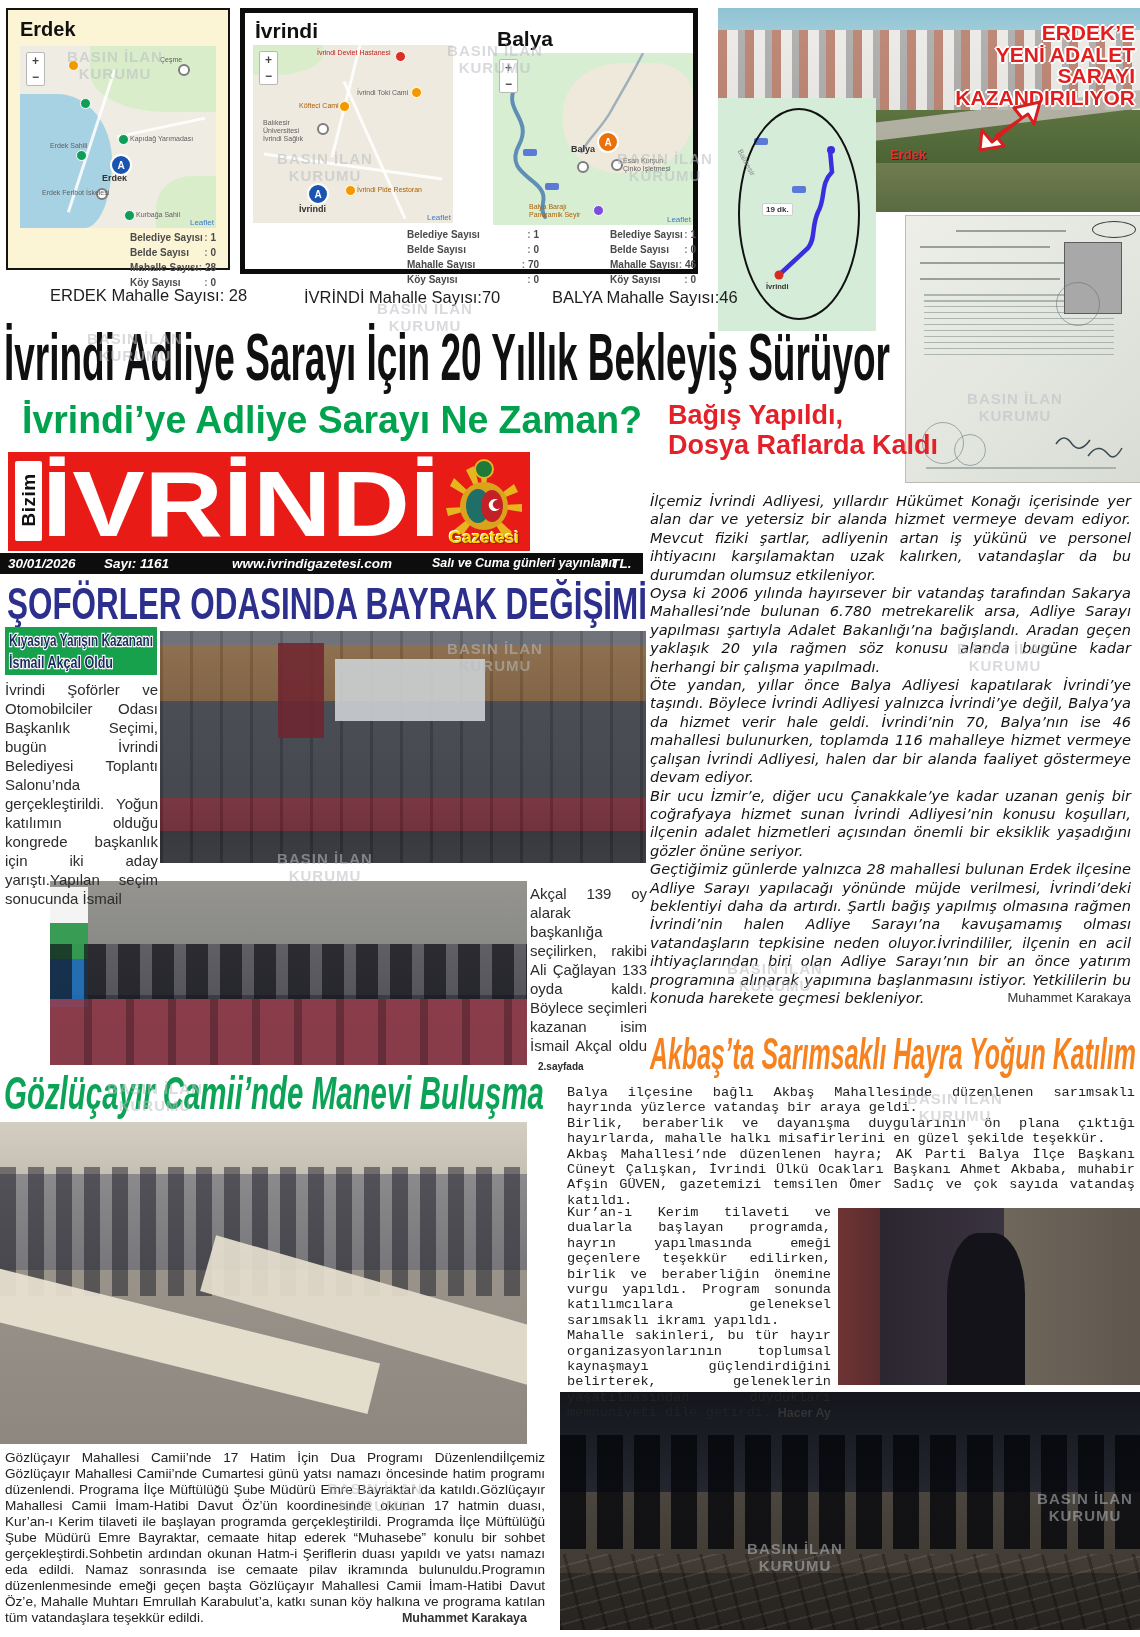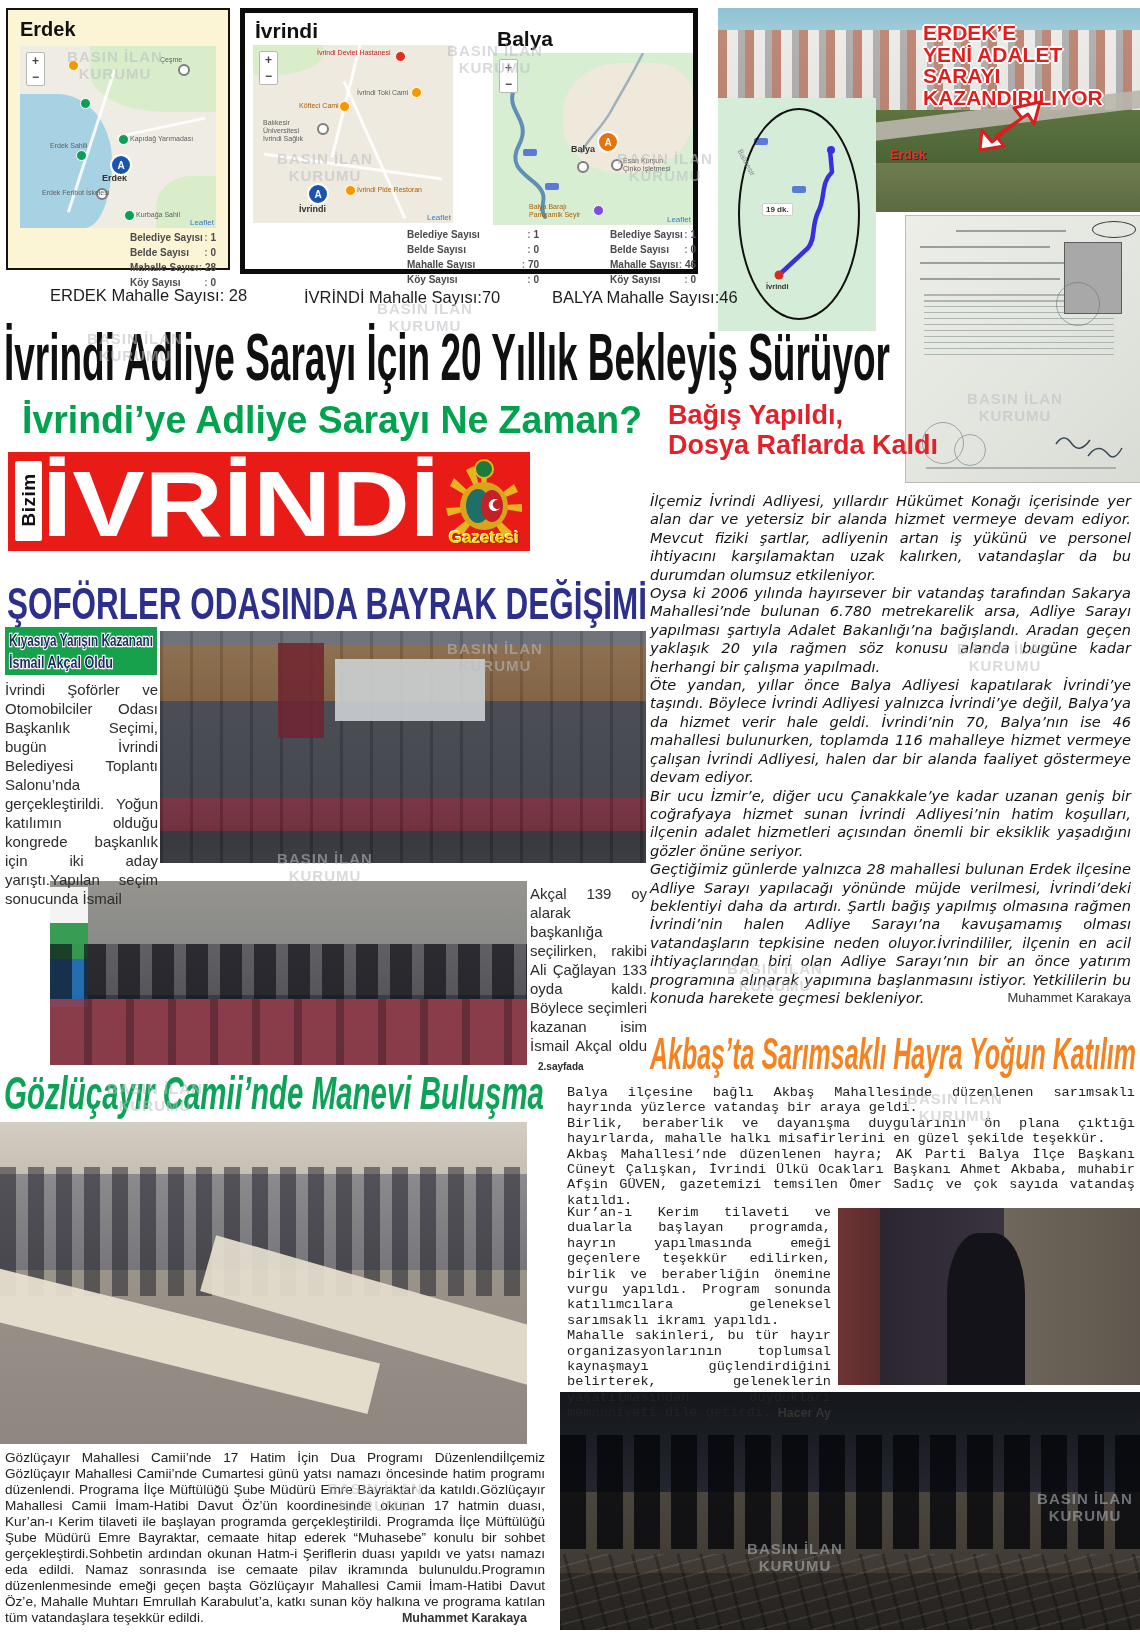--- a/index.html
+++ b/index.html
@@ -45,21 +45,21 @@
   .stat-value::before{content:":  ";color:#7a7a7a;}
   .map-caption{position:absolute;font-size:16.5px;color:#1d1d1d;z-index:4;margin-left:36px;}
 
   
   #erdek-photo{left:718px;top:8px;width:422px;height:204px;z-index:1;
     background:
       linear-gradient(180deg,#8fc3d4 0%,#9ecbd8 11%,#d5d2ca 11%,#c9c6be 50%,#5d7440 50%,#4c6336 76%,#6f7c4e 76%,#5a6b42 100%);}
   #erdek-photo .bld{position:absolute;left:0;top:11%;width:100%;height:39%;
       background:repeating-linear-gradient(90deg,rgba(171,77,52,.55) 0 9px,rgba(255,255,255,.55) 9px 20px,rgba(125,128,138,.4) 20px 27px);}
   #erdek-photo .roadstrip{position:absolute;left:-6%;top:52%;width:120%;height:9%;background:#b9b6ad;transform:rotate(-7deg);opacity:.9;}
-  #erdek-overlay{position:absolute;left:205px;top:14px;width:212px;text-align:left;
+  #erdek-overlay{position:absolute;left:205px;top:14px;width:212px;text-align:right;
       font-size:21px;line-height:21.5px;font-weight:bold;color:#e21d1d;white-space:pre-line;z-index:3;
       text-shadow:-2px 0 0 #fff,2px 0 0 #fff,0 -2px 0 #fff,0 2px 0 #fff,1px 1px 0 #fff,-1px -1px 0 #fff;}
   #erdek-photo-label{position:absolute;left:172px;top:139px;font-size:13px;font-weight:bold;color:#e23324;
       text-shadow:1px 1px 0 #2c2c2c;z-index:3;}
   #erdek-arrow{position:absolute;left:258px;top:88px;z-index:3;}
 
   
   #route-map{left:718px;top:98px;width:158px;height:233px;background:#d5ecd8;z-index:2;overflow:hidden;}
   #route-map .ellipse{position:absolute;left:20px;top:10px;width:118px;height:208px;border:2px solid #111;border-radius:50%;z-index:3;}
   #route-map .chip{position:absolute;left:44px;top:105px;background:#fff;border:1px solid #cfcfcf;border-radius:2px;
@@ -407,26 +407,33 @@
       </g>
       <circle cx="42" cy="50" r="24" fill="#d9a41c"></circle>
       <ellipse cx="36" cy="50" rx="12" ry="17" fill="#1f6f68"></ellipse>
       <ellipse cx="50" cy="50" rx="11" ry="16" fill="#c42127"></ellipse>
       <circle cx="42" cy="13" r="9" fill="#1d7a38" stroke="#e7b51f" stroke-width="2"></circle>
       <path d="M56,44 a6,6 0 1 0 2,8 a4.5,4.5 0 1 1 -2,-8" fill="#fff"></path>
     </svg>
     <div id="gazetesi">Gazetesi</div>
   </div>
 
+  <div class="abs" id="info-bar">
+    <span style="left:8px">30/01/2026</span>
+    <span style="left:104px">Sayı: 1161</span>
+    <span style="left:232px">www.ivrindigazetesi.com</span>
+    <span style="left:432px;font-size:12.5px">Salı ve Cuma günleri yayınlanır</span>
+    <span style="left:600px">7 TL.</span>
+  </div>
 
   <div class="abs" id="adliye-article">
     <p>İlçemiz İvrindi Adliyesi, yıllardır Hükümet Konağı içerisinde yer alan dar ve yetersiz bir alanda hizmet vermeye devam ediyor. Mevcut fiziki şartlar, adliyenin artan iş yükünü ve personel ihtiyacını karşılamaktan uzak kalırken, vatandaşlar da bu durumdan olumsuz etkileniyor.</p>
     <p>Oysa ki 2006 yılında hayırsever bir vatandaş tarafından Sakarya Mahallesi’nde bulunan 6.780 metrekarelik arsa, Adliye Sarayı yapılması şartıyla Adalet Bakanlığı’na bağışlandı. Aradan geçen yaklaşık 20 yıla rağmen söz konusu alanda bugüne kadar herhangi bir çalışma yapılmadı.</p>
     <p>Öte yandan, yıllar önce Balya Adliyesi kapatılarak İvrindi’ye taşındı. Böylece İvrindi Adliyesi yalnızca İvrindi’ye değil, Balya’ya da hizmet verir hale geldi. İvrindi’nin 70, Balya’nın ise 46 mahallesi bulunurken, toplamda 116 mahalleye hizmet vermeye çalışan İvrindi Adliyesi, halen dar bir alanda faaliyet göstermeye devam ediyor.</p>
-    <p>Bir ucu İzmir’e, diğer ucu Çanakkale’ye kadar uzanan geniş bir coğrafyaya hizmet sunan İvrindi Adliyesi’nin hatim koşulları, ilçenin adalet hizmetleri açısından önemli bir eksiklik yaşadığını gözler önüne seriyor.</p>
+    <p>Bir ucu İzmir’e, diğer ucu Çanakkale’ye kadar uzanan geniş bir coğrafyaya hizmet sunan İvrindi Adliyesi’nin konusu koşulları, ilçenin adalet hizmetleri açısından önemli bir eksiklik yaşadığını gözler önüne seriyor.</p>
     <p>Geçtiğimiz günlerde yalnızca 28 mahallesi bulunan Erdek ilçesine Adliye Sarayı yapılacağı yönünde müjde verilmesi, İvrindi’deki beklentiyi daha da artırdı. Şartlı bağış yapılmış olmasına rağmen İvrindi’nin halen Adliye Sarayı’na kavuşamamış olması vatandaşların tepkisine neden oluyor.İvrindililer, ilçenin en acil ihtiyaçlarından biri olan Adliye Sarayı’nın bir an önce yatırım programına alınarak yapımına başlanmasını istiyor. Yetkililerin bu konuda harekete geçmesi bekleniyor.</p>
     <div class="byline">Muhammet Karakaya</div>
   </div>
 
   <svg class="abs" id="soforler-headline" width="648" height="52">
     <text x="2" y="42" font-size="44" font-weight="bold" fill="#2c2f8c" textLength="640" lengthAdjust="spacingAndGlyphs">ŞOFÖRLER ODASINDA BAYRAK DEĞİŞİMİ</text>
   </svg>
 
   <div class="abs" id="kicker">
     <svg width="152" height="48">

